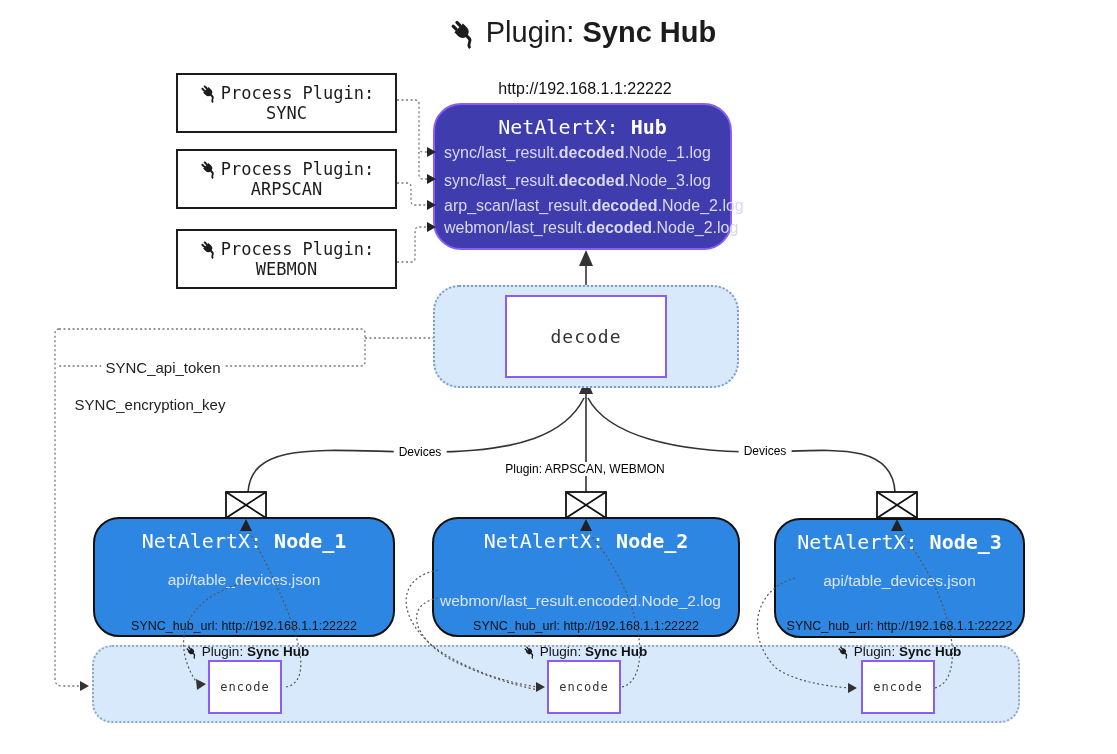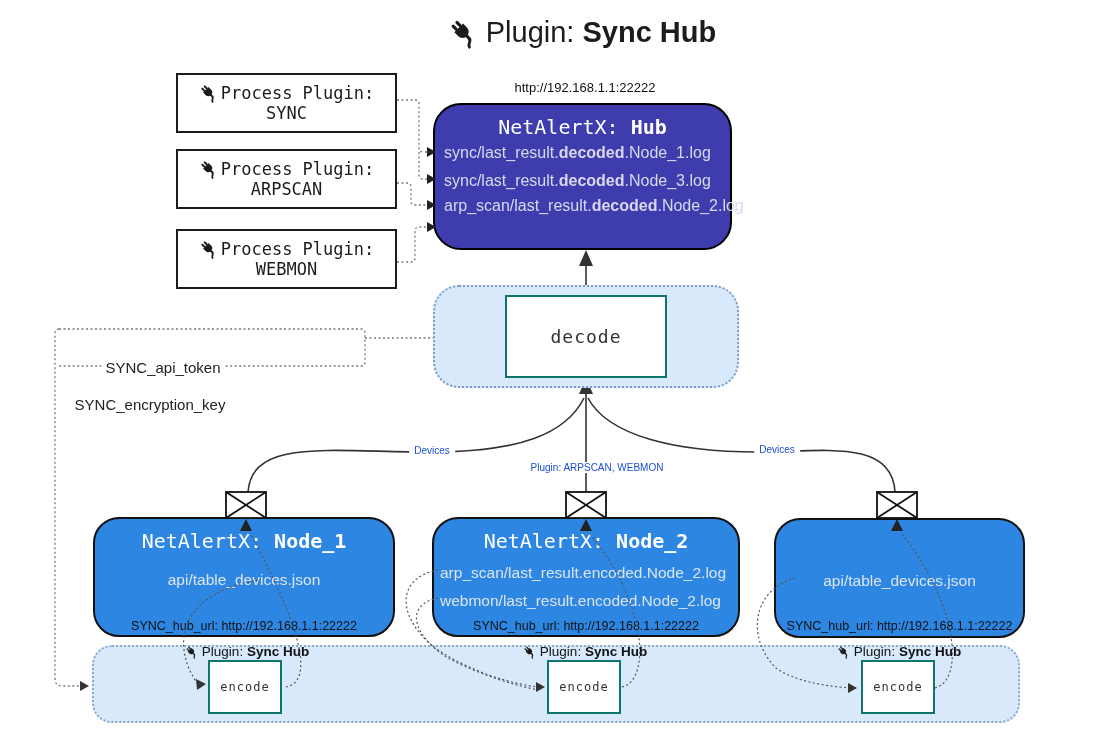--- a/index.html
+++ b/index.html
@@ -10,36 +10,36 @@
   .title{position:absolute;left:582px;top:16px;transform:translateX(-50%);
          display:flex;align-items:center;gap:6px;font-size:29px;color:#1c1c1c;white-space:nowrap;}
   .title .b{font-weight:bold;}
   
   .pp-box{position:absolute;left:176px;width:217px;height:56px;background:#fff;
           border:2px solid #1c1c1c;display:flex;flex-direction:column;align-items:center;
           justify-content:center;font-family:"DejaVu Sans Mono",monospace;font-size:17px;color:#1c1c1c;}
   .pp-line1{display:flex;align-items:center;gap:2px;white-space:nowrap;}
   
   .hub-url{position:absolute;left:585px;top:80px;transform:translateX(-50%);
-           font-size:13px;color:#111;white-space:nowrap;}
+           font-size:16px;color:#111;white-space:nowrap;}
   .hub{position:absolute;left:433px;top:103px;width:295px;height:143px;background:#3F3DAE;
-       border:2px solid #000000;border-radius:28px;}
+       border:2px solid #8b5cf6;border-radius:28px;}
   .hub-title{position:absolute;left:0;right:0;top:10px;text-align:center;color:#fff;
              font-family:"DejaVu Sans Mono",monospace;font-size:20px;white-space:nowrap;}
   .hub-line{position:absolute;left:9px;color:#D9D8EE;font-size:16px;white-space:nowrap;}
   .hub-line .b{font-weight:bold;}
   
   .dec-wrap{position:absolute;left:433px;top:285px;width:302px;height:99px;background:#D8E9FB;
             border:2px dotted #7E9CC7;border-radius:26px;}
-  .proc-box{position:absolute;background:#fff;border:2px solid #0f766e;display:flex;align-items:center;
+  .proc-box{position:absolute;background:#fff;border:2px solid #8b5cf6;display:flex;align-items:center;
             justify-content:center;font-family:"DejaVu Sans Mono",monospace;color:#333;}
   #decode-box{left:505px;top:295px;width:158px;height:79px;font-size:18px;letter-spacing:1px;}
   
   .edge-label{position:absolute;transform:translateX(-50%);background:#fff;padding:0 5px;
-              font-size:10px;color:#1d4ed8;white-space:nowrap;margin-left:12px;}
+              font-size:12px;color:#000000;white-space:nowrap;}
   .secret-label{position:absolute;transform:translateX(-50%);background:#fff;padding:0 4px;
                 font-size:15px;color:#222;white-space:nowrap;margin-top:39px;}
   
   .node{position:absolute;background:#2D87E2;border:2px solid #111;border-radius:26px;height:116px;}
   .node-title{position:absolute;left:0;right:0;top:10px;text-align:center;color:#fff;
               font-family:"DejaVu Sans Mono",monospace;font-size:20px;white-space:nowrap;}
   .node-line{position:absolute;color:#DCE4F2;font-size:15.5px;white-space:nowrap;}
   .node-url{position:absolute;left:0;right:0;text-align:center;color:#111;font-size:12.5px;white-space:nowrap;}
   .b{font-weight:bold;}
   
@@ -135,45 +135,46 @@
     </div>
     <div>WEBMON</div>
   </div>
 
   <div class="hub-url" style="z-index:3">http://192.168.1.1:22222</div>
   <div class="hub" style="z-index:3">
     <div class="hub-title"><span>NetAlertX: </span><span class="b">Hub</span></div>
     <div class="hub-line" style="top:39px"><span>sync/last_result.</span><span class="b">decoded</span><span>.Node_1.log</span></div>
     <div class="hub-line" style="top:67px"><span>sync/last_result.</span><span class="b">decoded</span><span>.Node_3.log</span></div>
     <div class="hub-line" style="top:92px"><span>arp_scan/last_result.</span><span class="b">decoded</span><span>.Node_2.log</span></div>
+    <div class="hub-line" style="top:114px"><span>webmon/last_result.</span><span class="b">decoded</span><span>.Node_2.log</span></div>
   </div>
 
   <div class="dec-wrap" style="z-index:2"></div>
   <div class="proc-box" id="decode-box" style="z-index:3">
       <span>decode</span>
     </div>
 
   <div class="secret-label" style="left:163px;top:320px;z-index:3">SYNC_api_token</div>
   <div class="secret-label" style="left:150px;top:357px;z-index:3">SYNC_encryption_key</div>
   <div class="edge-label" style="left:420px;top:445px;z-index:3">Devices</div>
   <div class="edge-label" style="left:765px;top:444px;z-index:3">Devices</div>
   <div class="edge-label" style="left:585px;top:462px;z-index:3">Plugin: ARPSCAN, WEBMON</div>
 
   <div class="node" style="left:93px;top:517px;width:298px;z-index:3">
     <div class="node-title"><span>NetAlertX: </span><span class="b">Node_1</span></div>
     <div class="node-line" style="left:0;right:0;text-align:center;top:52px">api/table_devices.json</div>
     <div class="node-url" style="top:100px">SYNC_hub_url: http://192.168.1.1:22222</div>
   </div>
   <div class="node" style="left:432px;top:517px;width:304px;z-index:3">
     <div class="node-title"><span>NetAlertX: </span><span class="b">Node_2</span></div>
-    <div class="node-line" style="left:6px;top:45px">arp_scan/last_result.encoded.Node_2.log</div>
     <div class="node-line" style="left:6px;top:73px">webmon/last_result.encoded.Node_2.log</div>
     <div class="node-url" style="top:100px">SYNC_hub_url: http://192.168.1.1:22222</div>
   </div>
   <div class="node" style="left:774px;top:518px;width:247px;z-index:3">
+    <div class="node-title"><span>NetAlertX: </span><span class="b">Node_3</span></div>
     <div class="node-line" style="left:0;right:0;text-align:center;top:52px">api/table_devices.json</div>
     <div class="node-url" style="top:99px">SYNC_hub_url: http://192.168.1.1:22222</div>
   </div>
 
   <div class="band" style="z-index:2"></div>
   <div class="enc-label" style="left:247px;top:644px;z-index:3">
     <svg class="plug-svg" width="14" height="14" viewBox="0 0 24 24" fill="#1c1c1c">
         <g transform="rotate(-45 12 12)">
           <rect x="8.8" y="1.6" width="2.4" height="5.4" rx="1.1"></rect>
           <rect x="12.8" y="1.6" width="2.4" height="5.4" rx="1.1"></rect>

